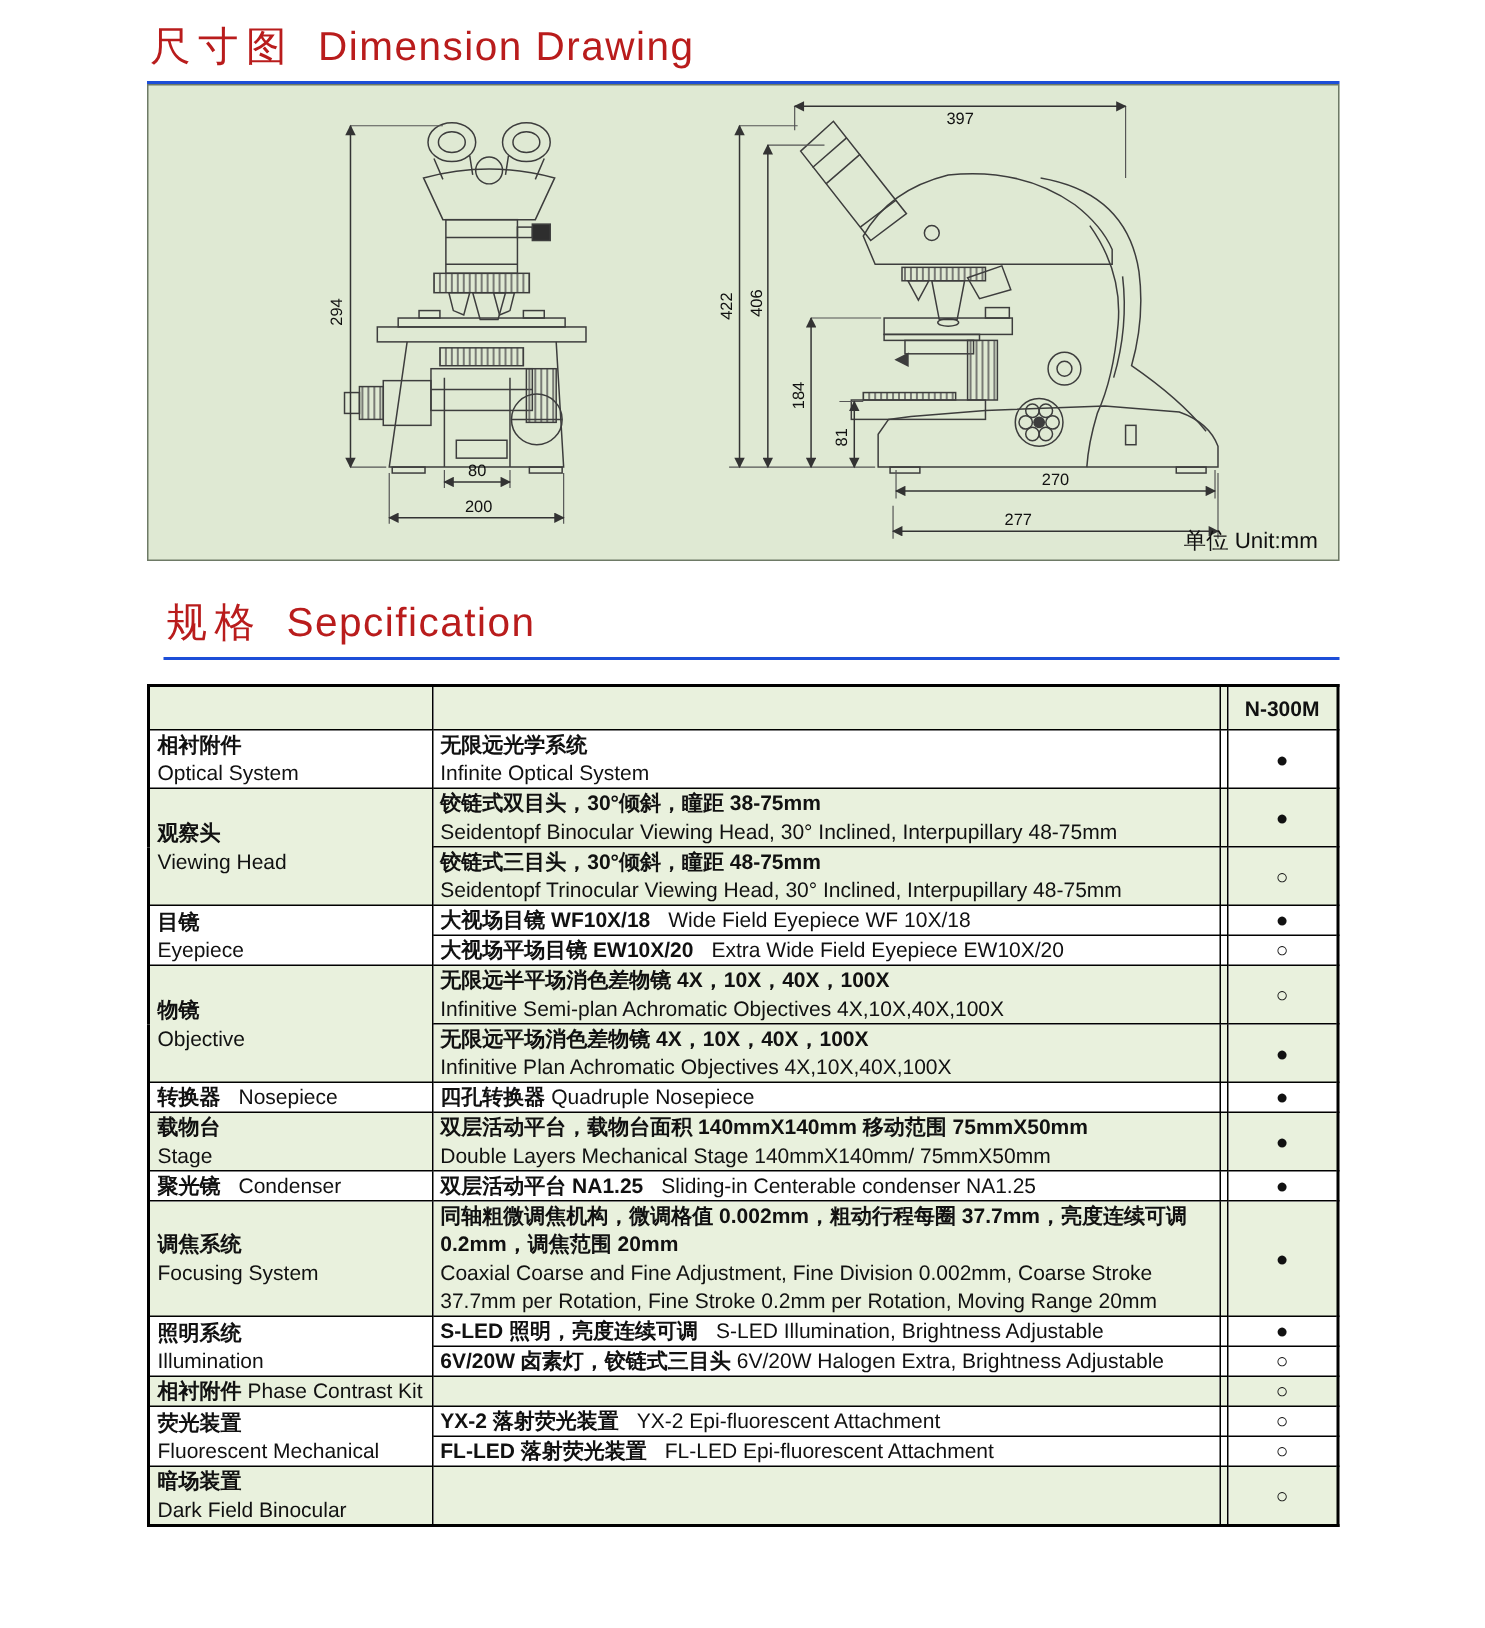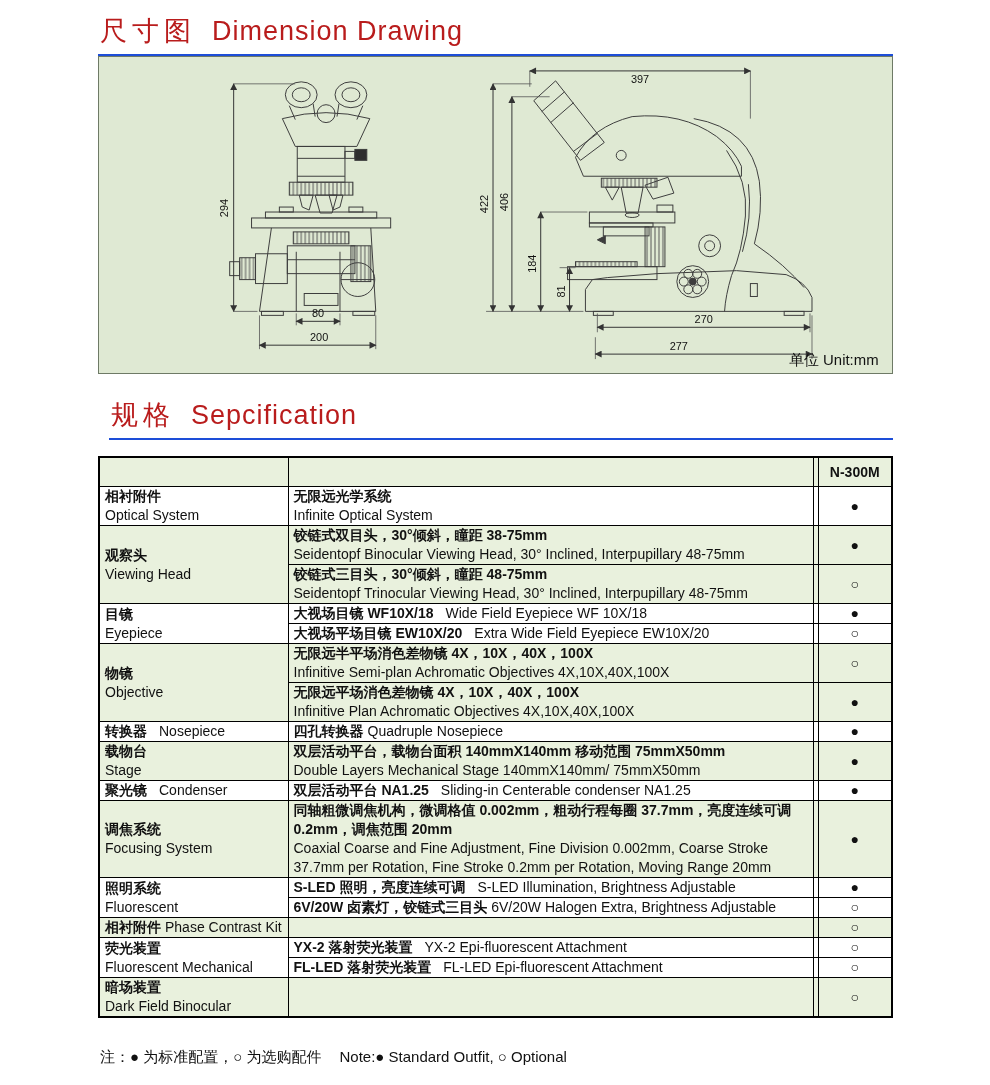--- a/index.html
+++ b/index.html
@@ -285,21 +285,21 @@
             <div class="cn">同轴粗微调焦机构，微调格值 0.002mm，粗动行程每圈 37.7mm，亮度连续可调 0.2mm，调焦范围 20mm</div>
             <div>Coaxial Coarse and Fine Adjustment, Fine Division 0.002mm, Coarse Stroke 37.7mm per Rotation, Fine Stroke 0.2mm per Rotation, Moving Range 20mm</div>
           </td>
       <td class="sp"></td>
       <td class="mark">●</td>
     </tr>
 
     <tr class="w">
       <td class="lbl" rowspan="2">
             <div class="cn">照明系统</div>
-            <div>Fluorescent</div>
+            <div>Illumination</div>
           </td>
       <td class="desc"><span class="cn">S-LED 照明，亮度连续可调</span><span class="ml12">S-LED Illumination, Brightness Adjustable</span></td>
       <td class="sp"></td>
       <td class="mark">●</td>
     </tr>
     <tr class="w">
       <td class="desc"><span class="cn">6V/20W 卤素灯，铰链式三目头</span><span class="ml4">6V/20W Halogen Extra, Brightness Adjustable</span></td>
       <td class="sp"></td>
       <td class="mark">○</td>
     </tr>
@@ -331,15 +331,14 @@
             <div class="cn">暗场装置</div>
             <div>Dark Field Binocular</div>
           </td>
       <td class="desc"></td>
       <td class="sp"></td>
       <td class="mark">○</td>
     </tr>
   </tbody>
     </table>
 
-  <div class="note"><span>注：● 为标准配置，○ 为选购配件</span><span class="note-en">Note:● Standard Outfit, ○ Optional</span></div>
 
 </div>
 
 </body></html>

